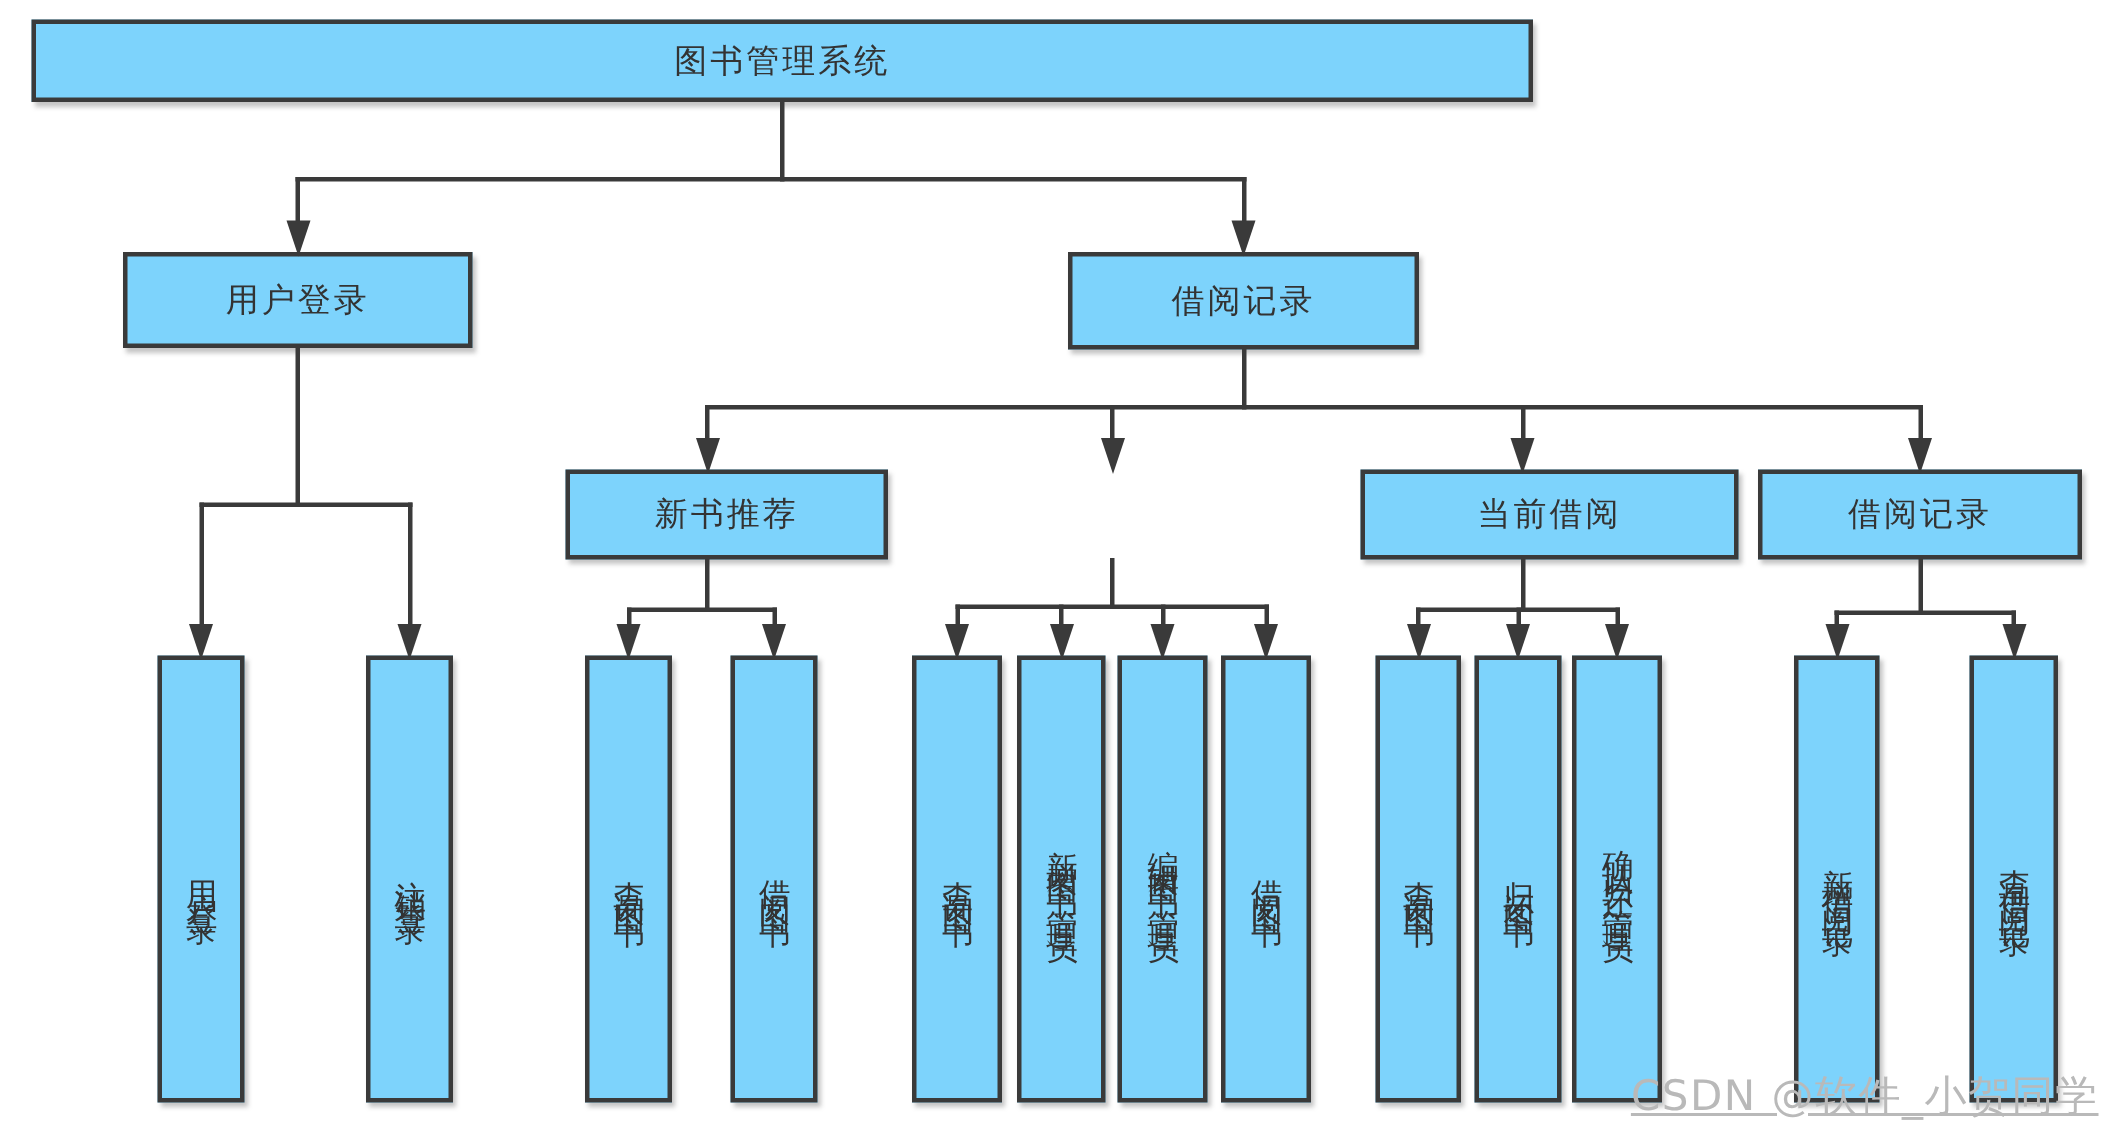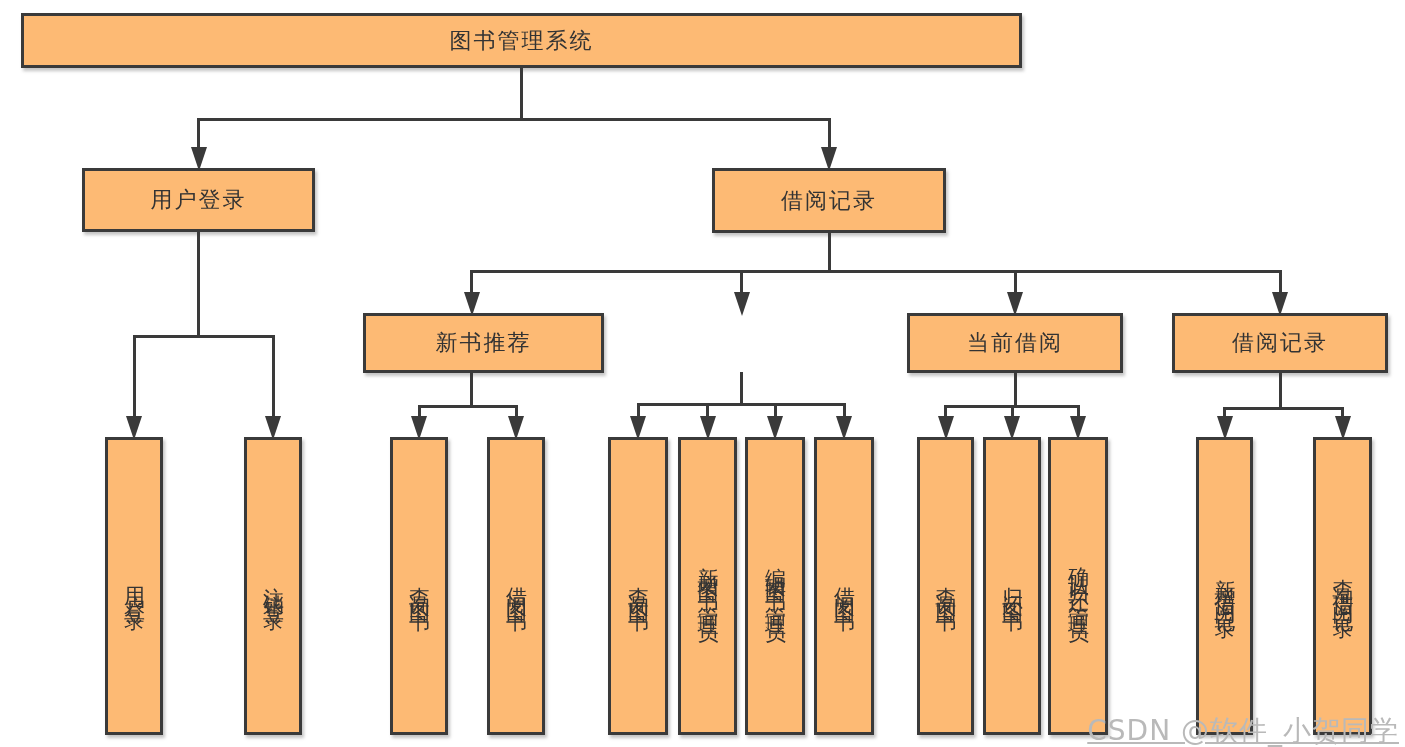--- a/index.html
+++ b/index.html
@@ -12,21 +12,21 @@
   .canvas{
     position:relative;
     width:1405px;height:747px;
     background:#ffffff;
     overflow:hidden;
   }
   .node{
     position:absolute;
     box-sizing:border-box;
     border:3px solid var(--line);
-    background:#fdba74;
+    background:#7dd3fc;
     display:flex;
     align-items:center;
     justify-content:center;
     box-shadow:2px 3px 3px rgba(110,110,110,0.40);
   }
   .node.horiz span{
     font-size:22px;
     letter-spacing:2px;
     white-space:nowrap;
     color:var(--text);
@@ -68,24 +68,24 @@
   <span class="watermark">CSDN @软件_小贺同学</span>
 <div class="node horiz" style="left: 21px; top: 13px; width: 1001px; height: 55px;">
       <span>图书管理系统</span>
     </div>
     <div class="node horiz" style="left: 82px; top: 168px; width: 233px; height: 64px;">
       <span>用户登录</span>
     </div>
     <div class="node horiz" style="left: 712px; top: 168px; width: 234px; height: 65px;">
       <span>借阅记录</span>
     </div>
-    <div class="node horiz" style="left: 363px; top: 313px; width: 241px; height: 60px;">
+    <div class="node horiz" style="left: 377px; top: 313px; width: 215px; height: 60px;">
       <span>新书推荐</span>
     </div>
-    <div class="node horiz" style="left: 907px; top: 313px; width: 216px; height: 60px;">
+    <div class="node horiz" style="left: 907px; top: 313px; width: 252px; height: 60px;">
       <span>当前借阅</span>
     </div>
     <div class="node horiz" style="left: 1172px; top: 313px; width: 216px; height: 60px;">
       <span>借阅记录</span>
     </div>
     <div class="node vert" style="left: 105px; top: 437px; width: 58px; height: 298px;">
       <span>用户登录</span>
     </div>
     <div class="node vert" style="left: 244px; top: 437px; width: 58px; height: 298px;">
       <span>注销登录</span>

